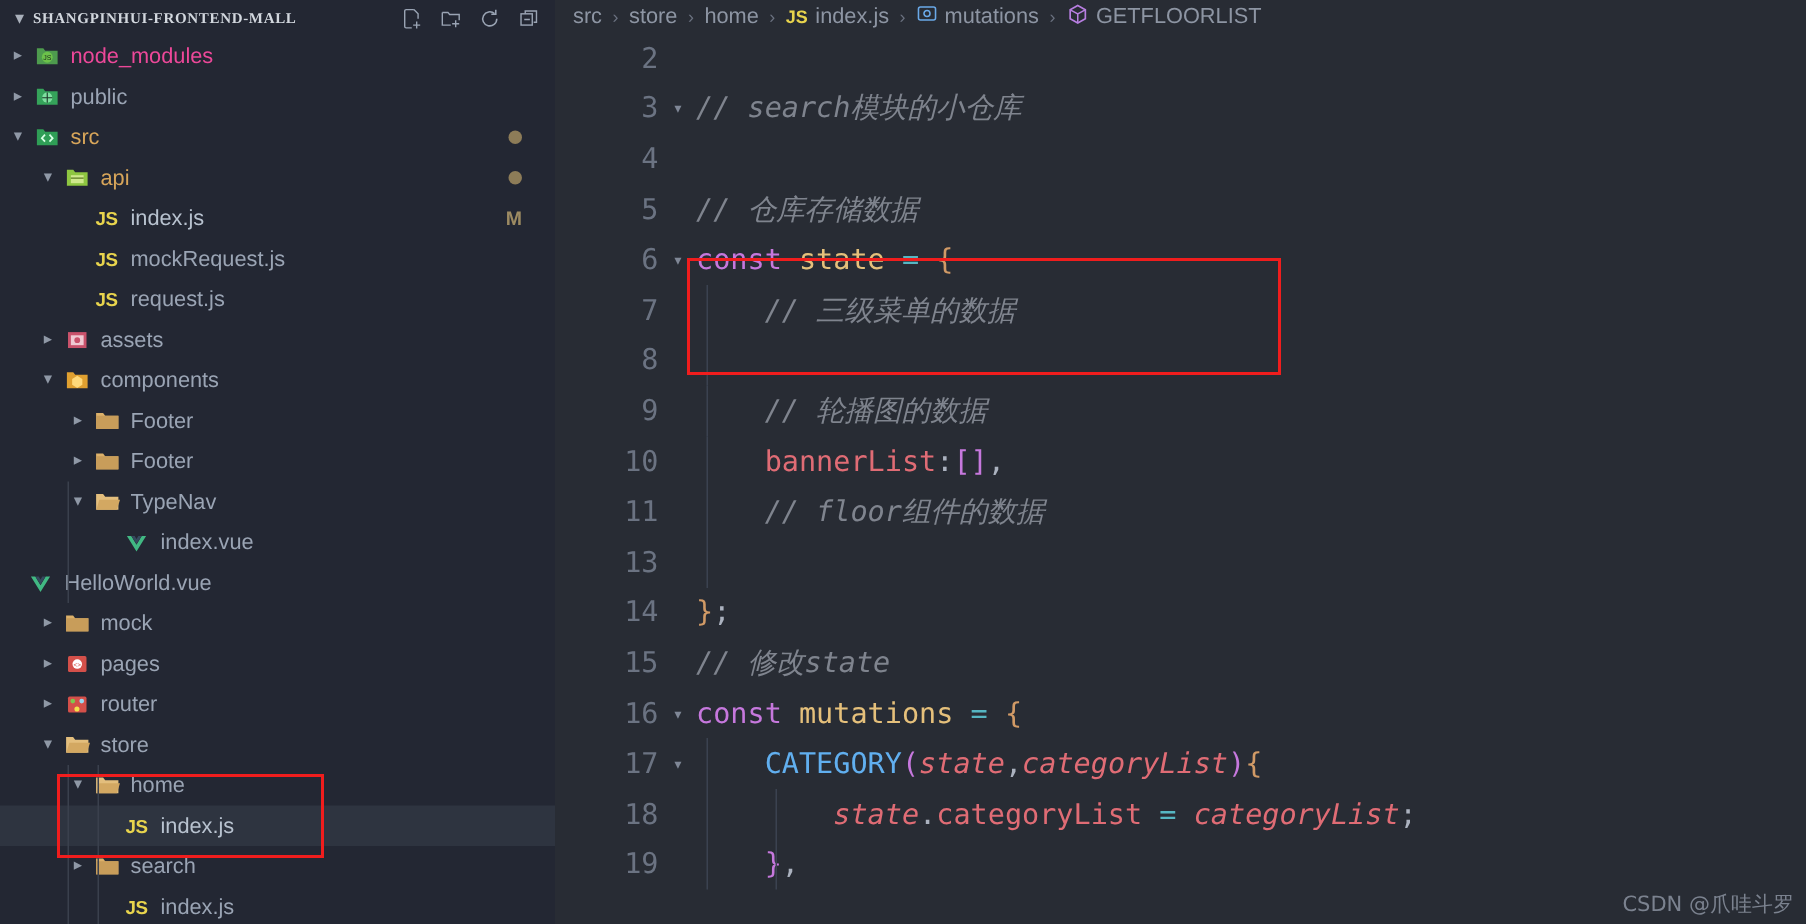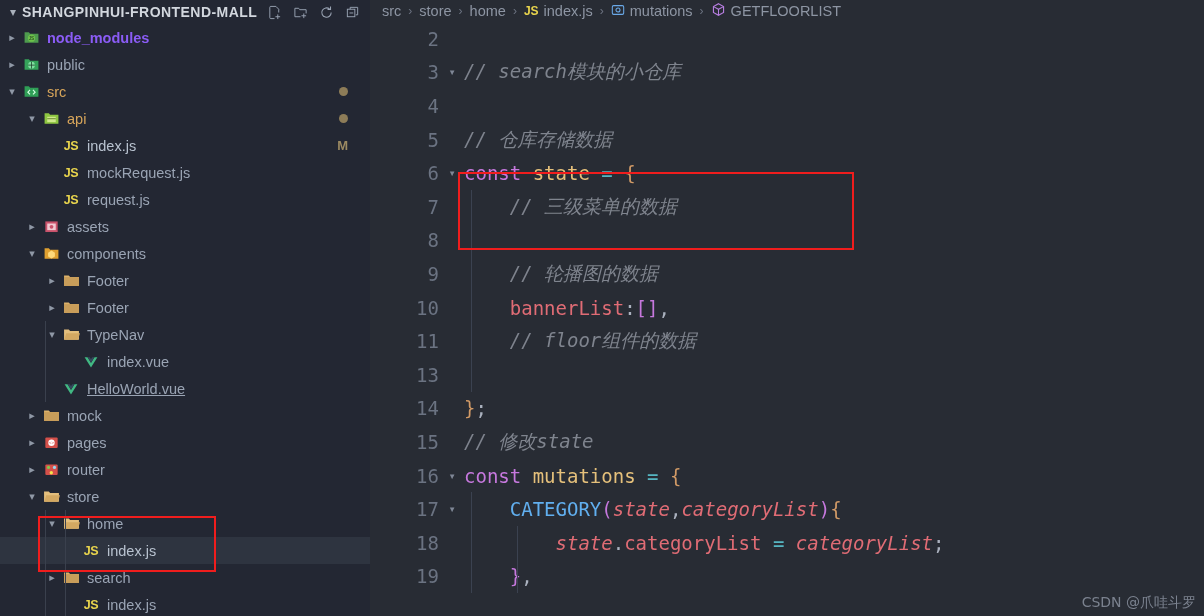--- a/index.html
+++ b/index.html
@@ -23,23 +23,23 @@
     height: 24px;
     display: flex; align-items: center;
     padding-left: 4px;
     background: #232733;
   }
   .sb-header .twisty {
     width: 18px; text-align: center;
     color: #a9b0bb; font-size: 12px; line-height: 1;
   }
   .sb-title {
-    font-size: 14px; font-weight: bold; letter-spacing: .45px;
+    font-size: 10px; font-weight: bold; letter-spacing: .45px;
     color: #d2d7de; white-space: nowrap;
-    font-family: Liberation Sans, sans-serif;
+    font-family: Liberation Serif, serif;
     text-align: right;
   }
   .sb-actions {
     margin-left: auto; display: flex; align-items: center;
     gap: 11px; padding-right: 10px;
   }
   .sb-actions svg { display: block; }
 
   .tree { position: relative; }
   .row {
@@ -63,21 +63,21 @@
     position: absolute; right: 22px;
     font-size: 13px; font-weight: bold; color: #9c8a62;
     font-family: "Liberation Sans", sans-serif;
   }
   .row .dot {
     position: absolute; right: 22px;
     width: 9px; height: 9px; border-radius: 50%;
     background: #8d7c58;
   }
   .label.mod { color: #d7a55a; }
-  .label.dim { color: #8b5cf6; font-weight: bold; }
+  .label.dim { color: #ec4899; }
   .label.js  { color: #b8c2cf; }
   .indent-guide {
     position: absolute; top: 0; bottom: 0; width: 1px;
     background: #3a404d;
   }
 
   
   .gi { display:block; }
 
   
@@ -310,21 +310,21 @@
         <div class="row" style="padding-left: 64px;">
           <span class="arrow none"></span>
           <span class="ico">
             <svg class="gi" width="16" height="16" viewBox="0 0 16 16">
               <path d="M1.6 3.3h2.9L8 9.1l3.5-5.8h2.9L8 13.6z" fill="#41b883"></path>
               <path d="M4.7 3.3h2.1L8 5.3l1.2-2h2.1L8 8.6z" fill="#35495e"></path>
             </svg>
           </span>
           <span class="label">index.vue</span>
         </div>
-        <div class="row" style="padding-left: 44px; text-decoration: underline;">
+        <div class="row" style="">
           <span class="arrow none"></span>
           <span class="ico">
             <svg class="gi" width="16" height="16" viewBox="0 0 16 16">
               <path d="M1.6 3.3h2.9L8 9.1l3.5-5.8h2.9L8 13.6z" fill="#41b883"></path>
               <path d="M4.7 3.3h2.1L8 5.3l1.2-2h2.1L8 8.6z" fill="#35495e"></path>
             </svg>
           </span>
           <span class="label">HelloWorld.vue</span>
         </div>
         <div class="row" style="padding-left: 24px;">

